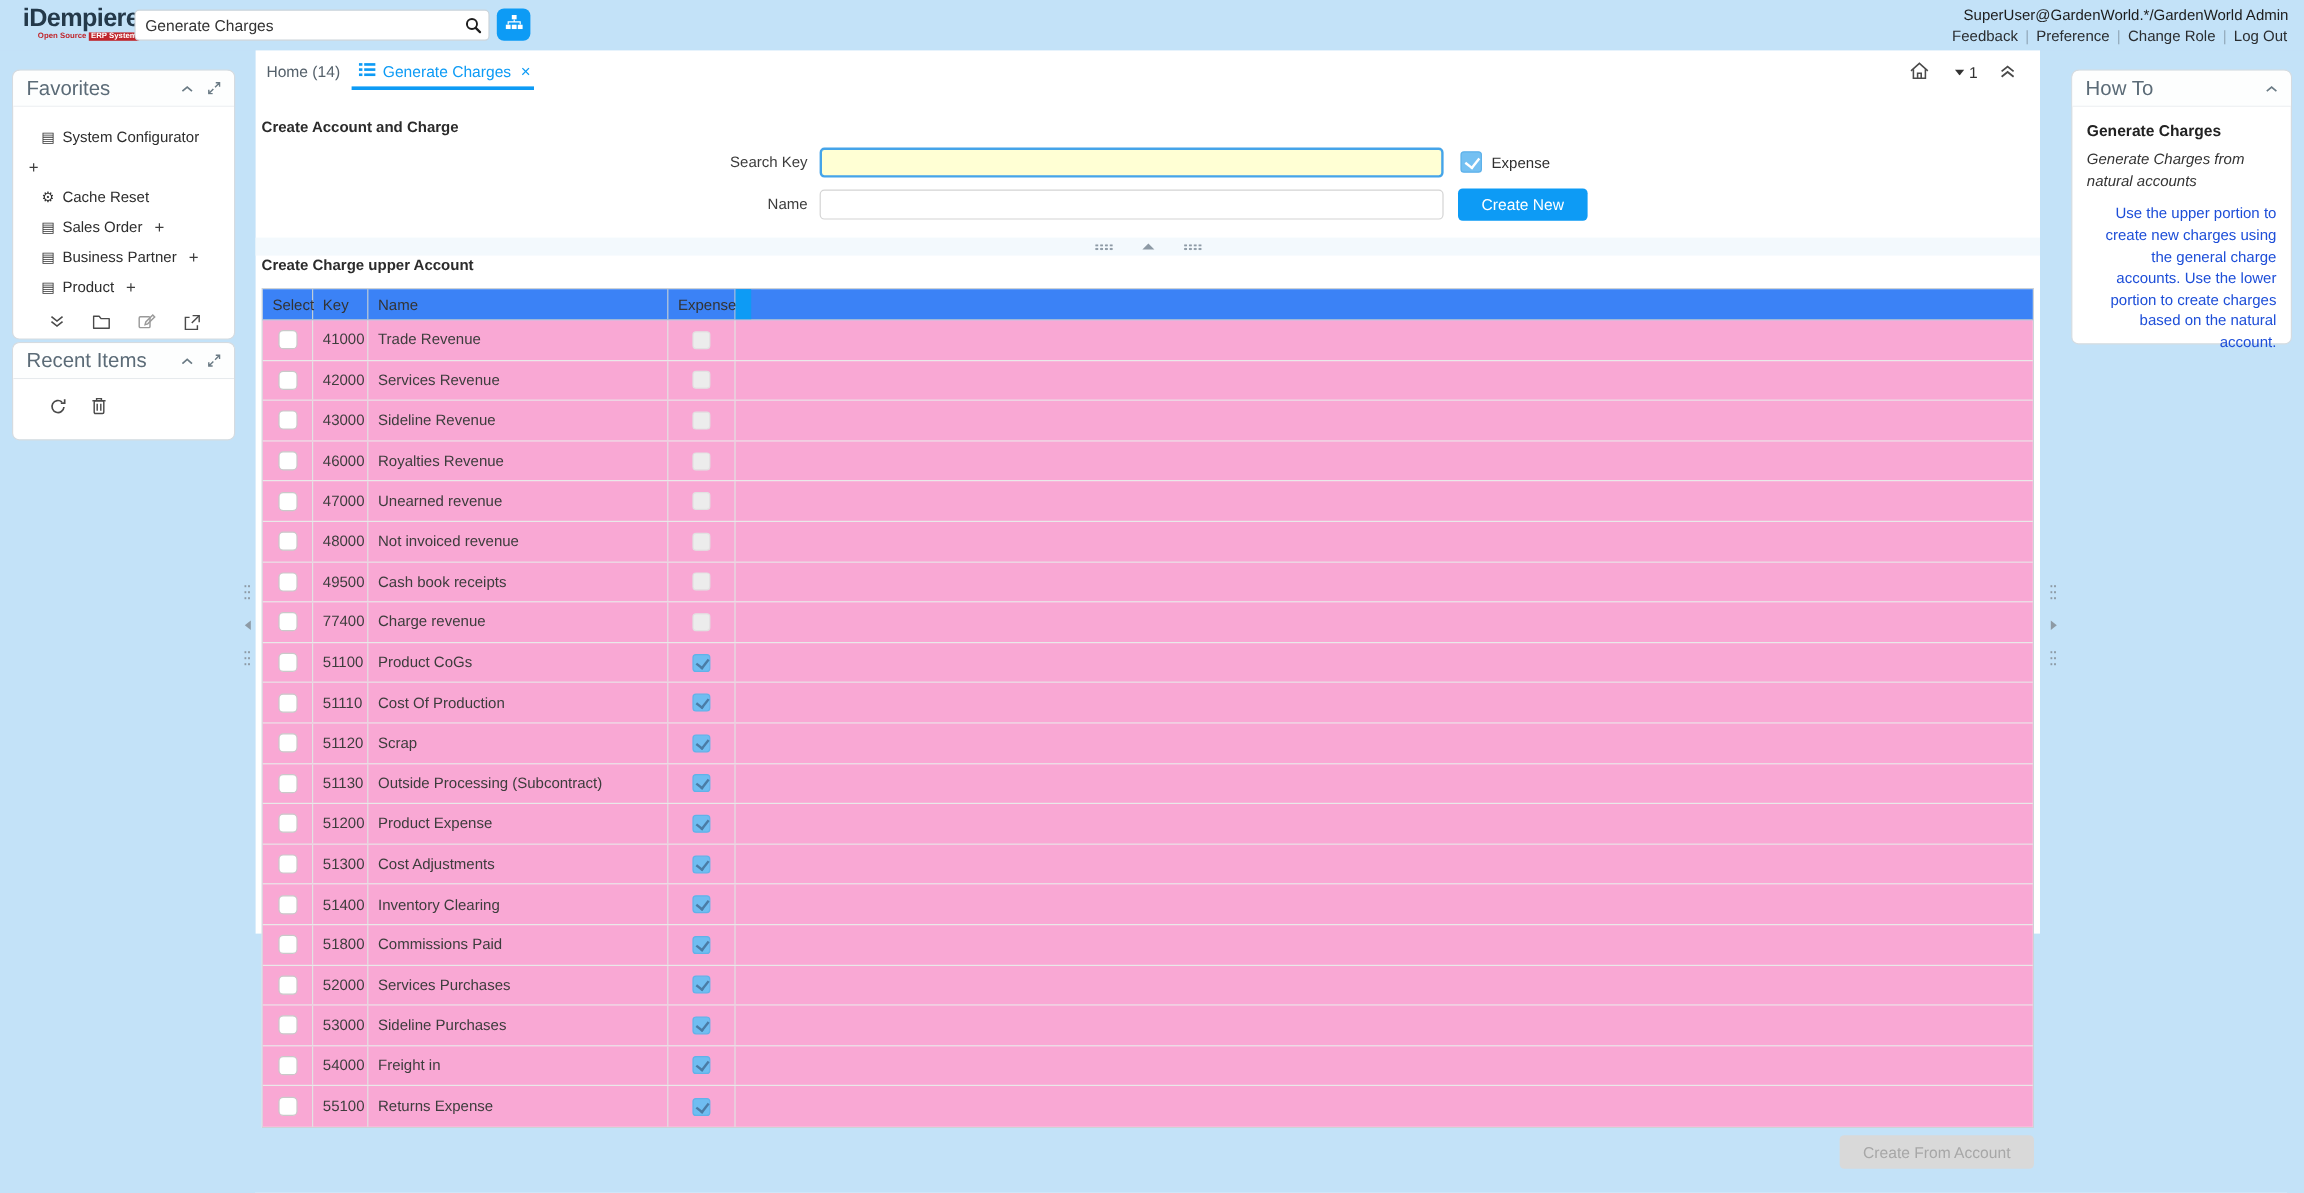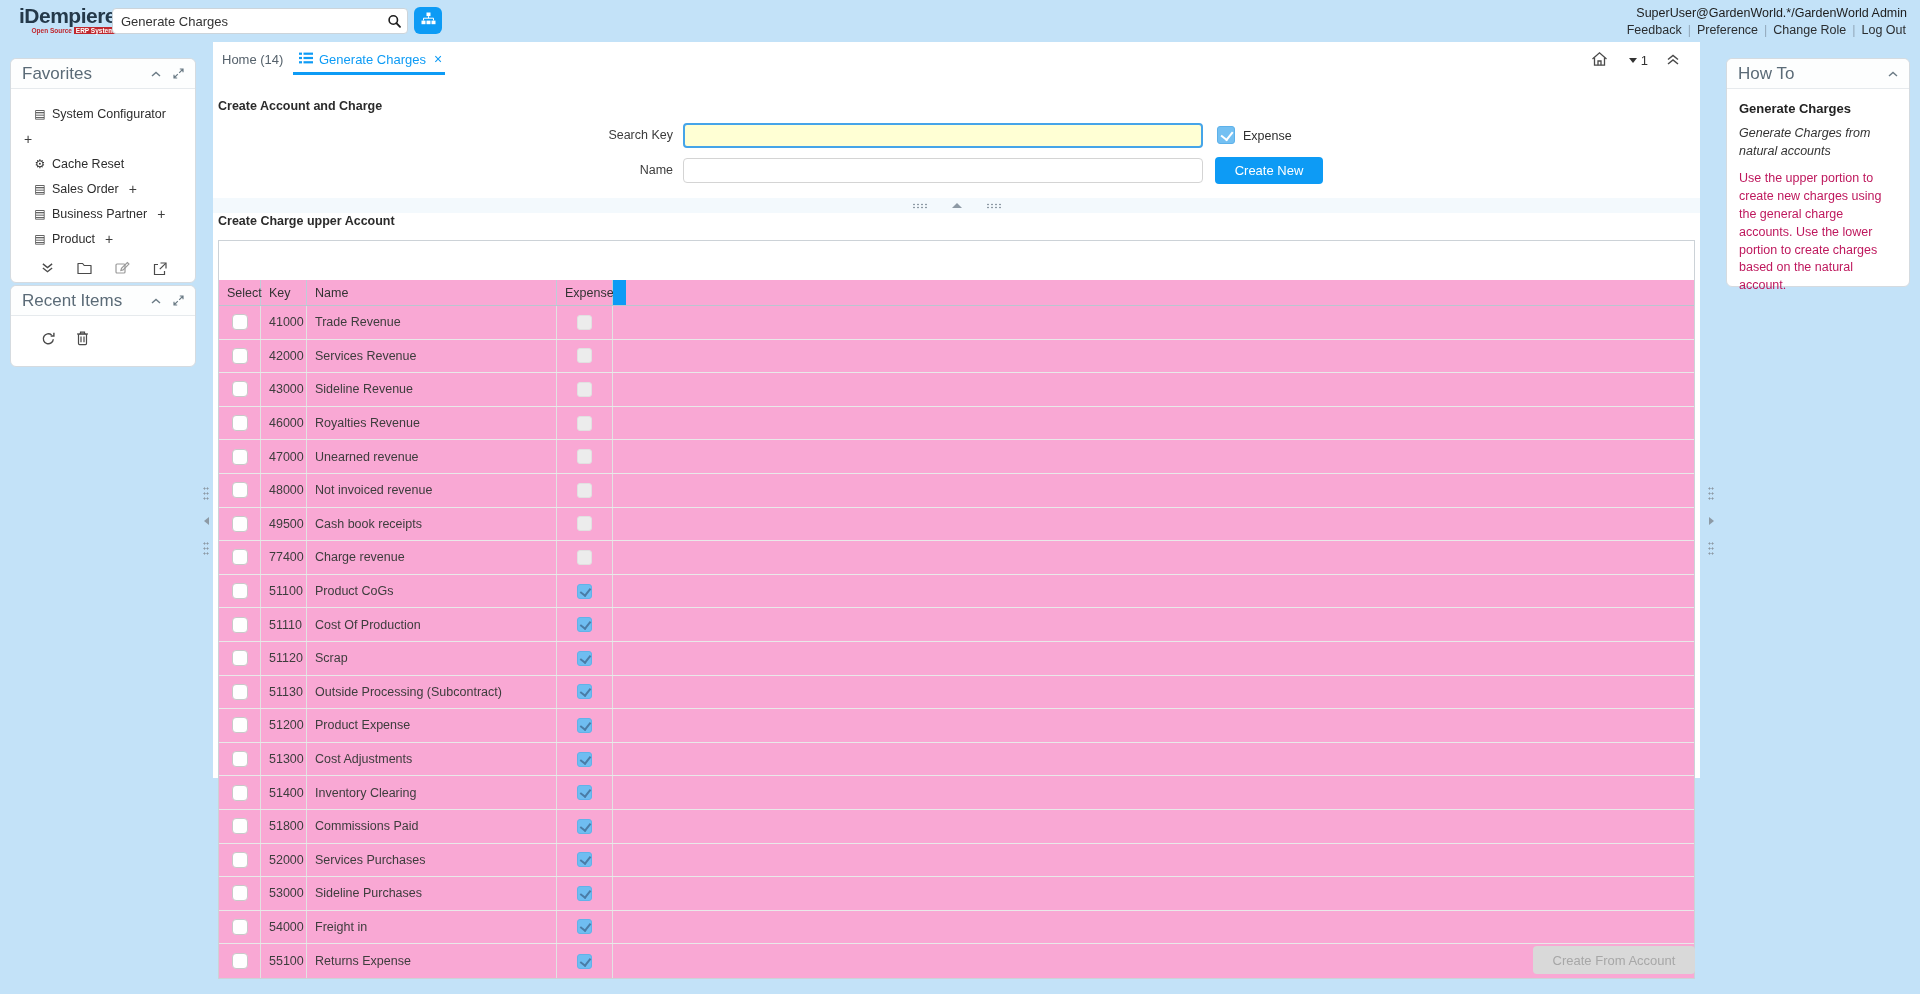--- a/index.html
+++ b/index.html
@@ -86,41 +86,41 @@
     border:1px solid #5db1ea; border-radius:3px; cursor:pointer; }
   #exp-cb::after { content:''; position:absolute; left:5px; top:2px; width:6px; height:9px;
     border-right:2px solid #fff; border-bottom:2px solid #fff; transform:rotate(38deg); }
   #exp-lbl { position:absolute; left:1030px; top:87px; font-size:12.5px; color:#2f2f2f; }
   #btn-create-new { position:absolute; left:1002px; top:115px; width:108px; height:27px; background:#0d9bf5;
     color:#fff; border:none; border-radius:4px; font-size:13px; font-family:inherit; cursor:pointer; }
   .hsplit { position:absolute; left:0; top:156px; width:100%; height:15px; background:#f3f9fd;
     display:flex; align-items:center; justify-content:center; gap:24px; cursor:row-resize; }
   
   .tbl { position:absolute; left:5px; top:198px; width:1477px; border:1px solid #ccd2d7; background:#fff; }
-  .thead { display:flex; height:26px; background:#f9a8d4; border-bottom:1px solid #b9c6d0; align-items:stretch;margin-top:39px; }
+  .thead { display:flex; height:26px; background:#3b82f6; border-bottom:1px solid #b9c6d0; align-items:stretch; }
   .th { font-size:12.5px; color:#333; display:flex; align-items:center; padding-left:8px;
     border-right:1px solid #bfcdd8; cursor:pointer; }
   .c-select { width:42px; }
   .c-key { width:46px; }
   .c-name { width:250px; }
   .c-exp { width:56px; }
   .th-blue { width:13px; background:#0d9bf5; cursor:col-resize; }
   .th-fill, .td-fill { flex:1; }
   .trow { display:flex; height:33.6px; border-bottom:1px solid #e9e9e9; align-items:stretch; background:#f9a8d4; }
   .trow:last-child { border-bottom:none; }
   .td { display:flex; align-items:center; padding-left:8px; font-size:12.5px; color:#3d3d3d; border-right:1px solid #e2e2e2; }
   .td.c-select, .td.c-exp { justify-content:center; padding-left:0; }
   #btn-cfa { position:absolute; right:5px; top:904px; width:162px; height:28px; background:#d9d9d9;
     color:#a7a7a7; border:none; border-radius:4px; font-size:13px; font-family:inherit; }
   
   #help { left:1726px; top:58px; width:184px; height:229px; }
   .help-body { padding:12px 12px 0 12px; }
   .help-h { font-size:13px; font-weight:bold; color:#222; margin-bottom:9px; }
   .help-sub { font-size:12.5px; font-style:italic; color:#333; margin-bottom:10px; line-height:1.4; }
-  .help-p { font-size:12.5px; color:#be185d; line-height:1.43; }
+  .help-p { font-size:12.5px; color:#1d4ed8; line-height:1.43;text-align:right; }
 </style>
 </head>
 <body>
 
 <div class="topbar">
   <div class="logo">
     <div class="logo-title">iDempiere</div>
     <div class="logo-tag">
       <span class="red">Open Source</span>
       <span class="block">ERP System</span>

